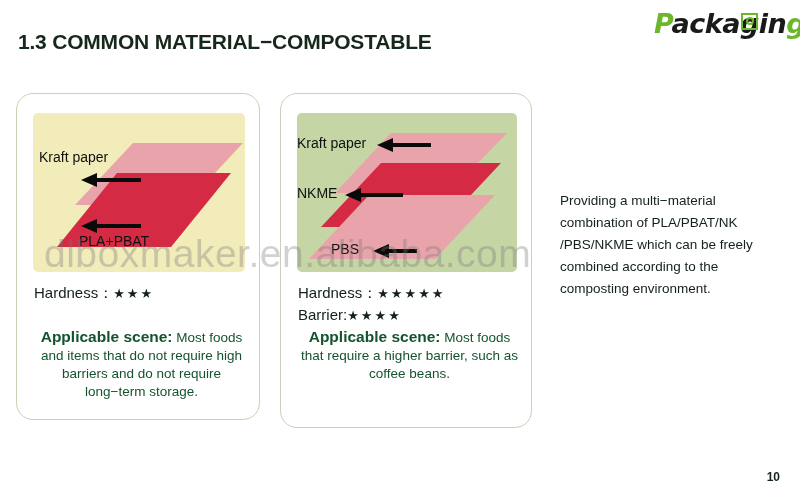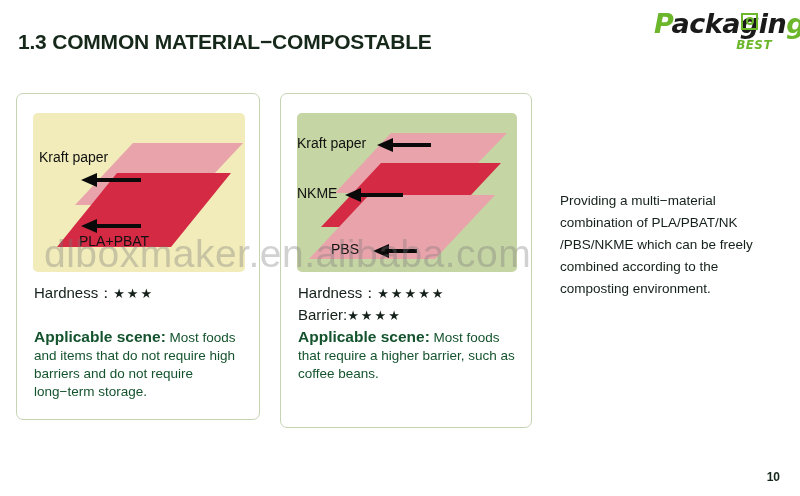--- a/index.html
+++ b/index.html
@@ -76,22 +76,23 @@
     border: 2px solid #6cb62b;
     border-radius: 50%;
     box-sizing: border-box;
   }
 
   
   .card {
     position: absolute;
     background: #ffffff;
     border: 1px solid #c6d4b4;
-    border-radius: 7px;
+    border-radius: 17px;
     box-sizing: border-box;
+    text-align: center;
   }
   .card-1 { left: 16px;  top: 93px;  width: 244px; height: 327px; }
   .card-2 { left: 280px; top: 93px;  width: 252px; height: 335px; }
 
   .panel {
     position: absolute;
     left: 16px;
     top: 19px;
     border-radius: 5px;
   }
@@ -177,21 +178,20 @@
   }
 </style>
 </head>
 <body>
 
 <div class="page-title">1.3 COMMON MATERIAL−COMPOSTABLE</div>
 
 <div class="logo">
   <div class="logo-mark"></div>
   <div class="logo-wordmark"><span class="g1">P</span><span class="k1">ackagin</span><span class="g1">g</span></div>
-  <div class="logo-best">BEST</div>
 </div>
 
 <div class="card card-1">
 
   <div class="panel panel-1">
 
     <div class="sheet" style="left:40px; top:28px;">
       <svg width="172" height="98" viewBox="0 0 172 98">
         <polygon points="60,2 170,2 112,64 2,64" fill="#e8a3ab"></polygon>
       </svg>

